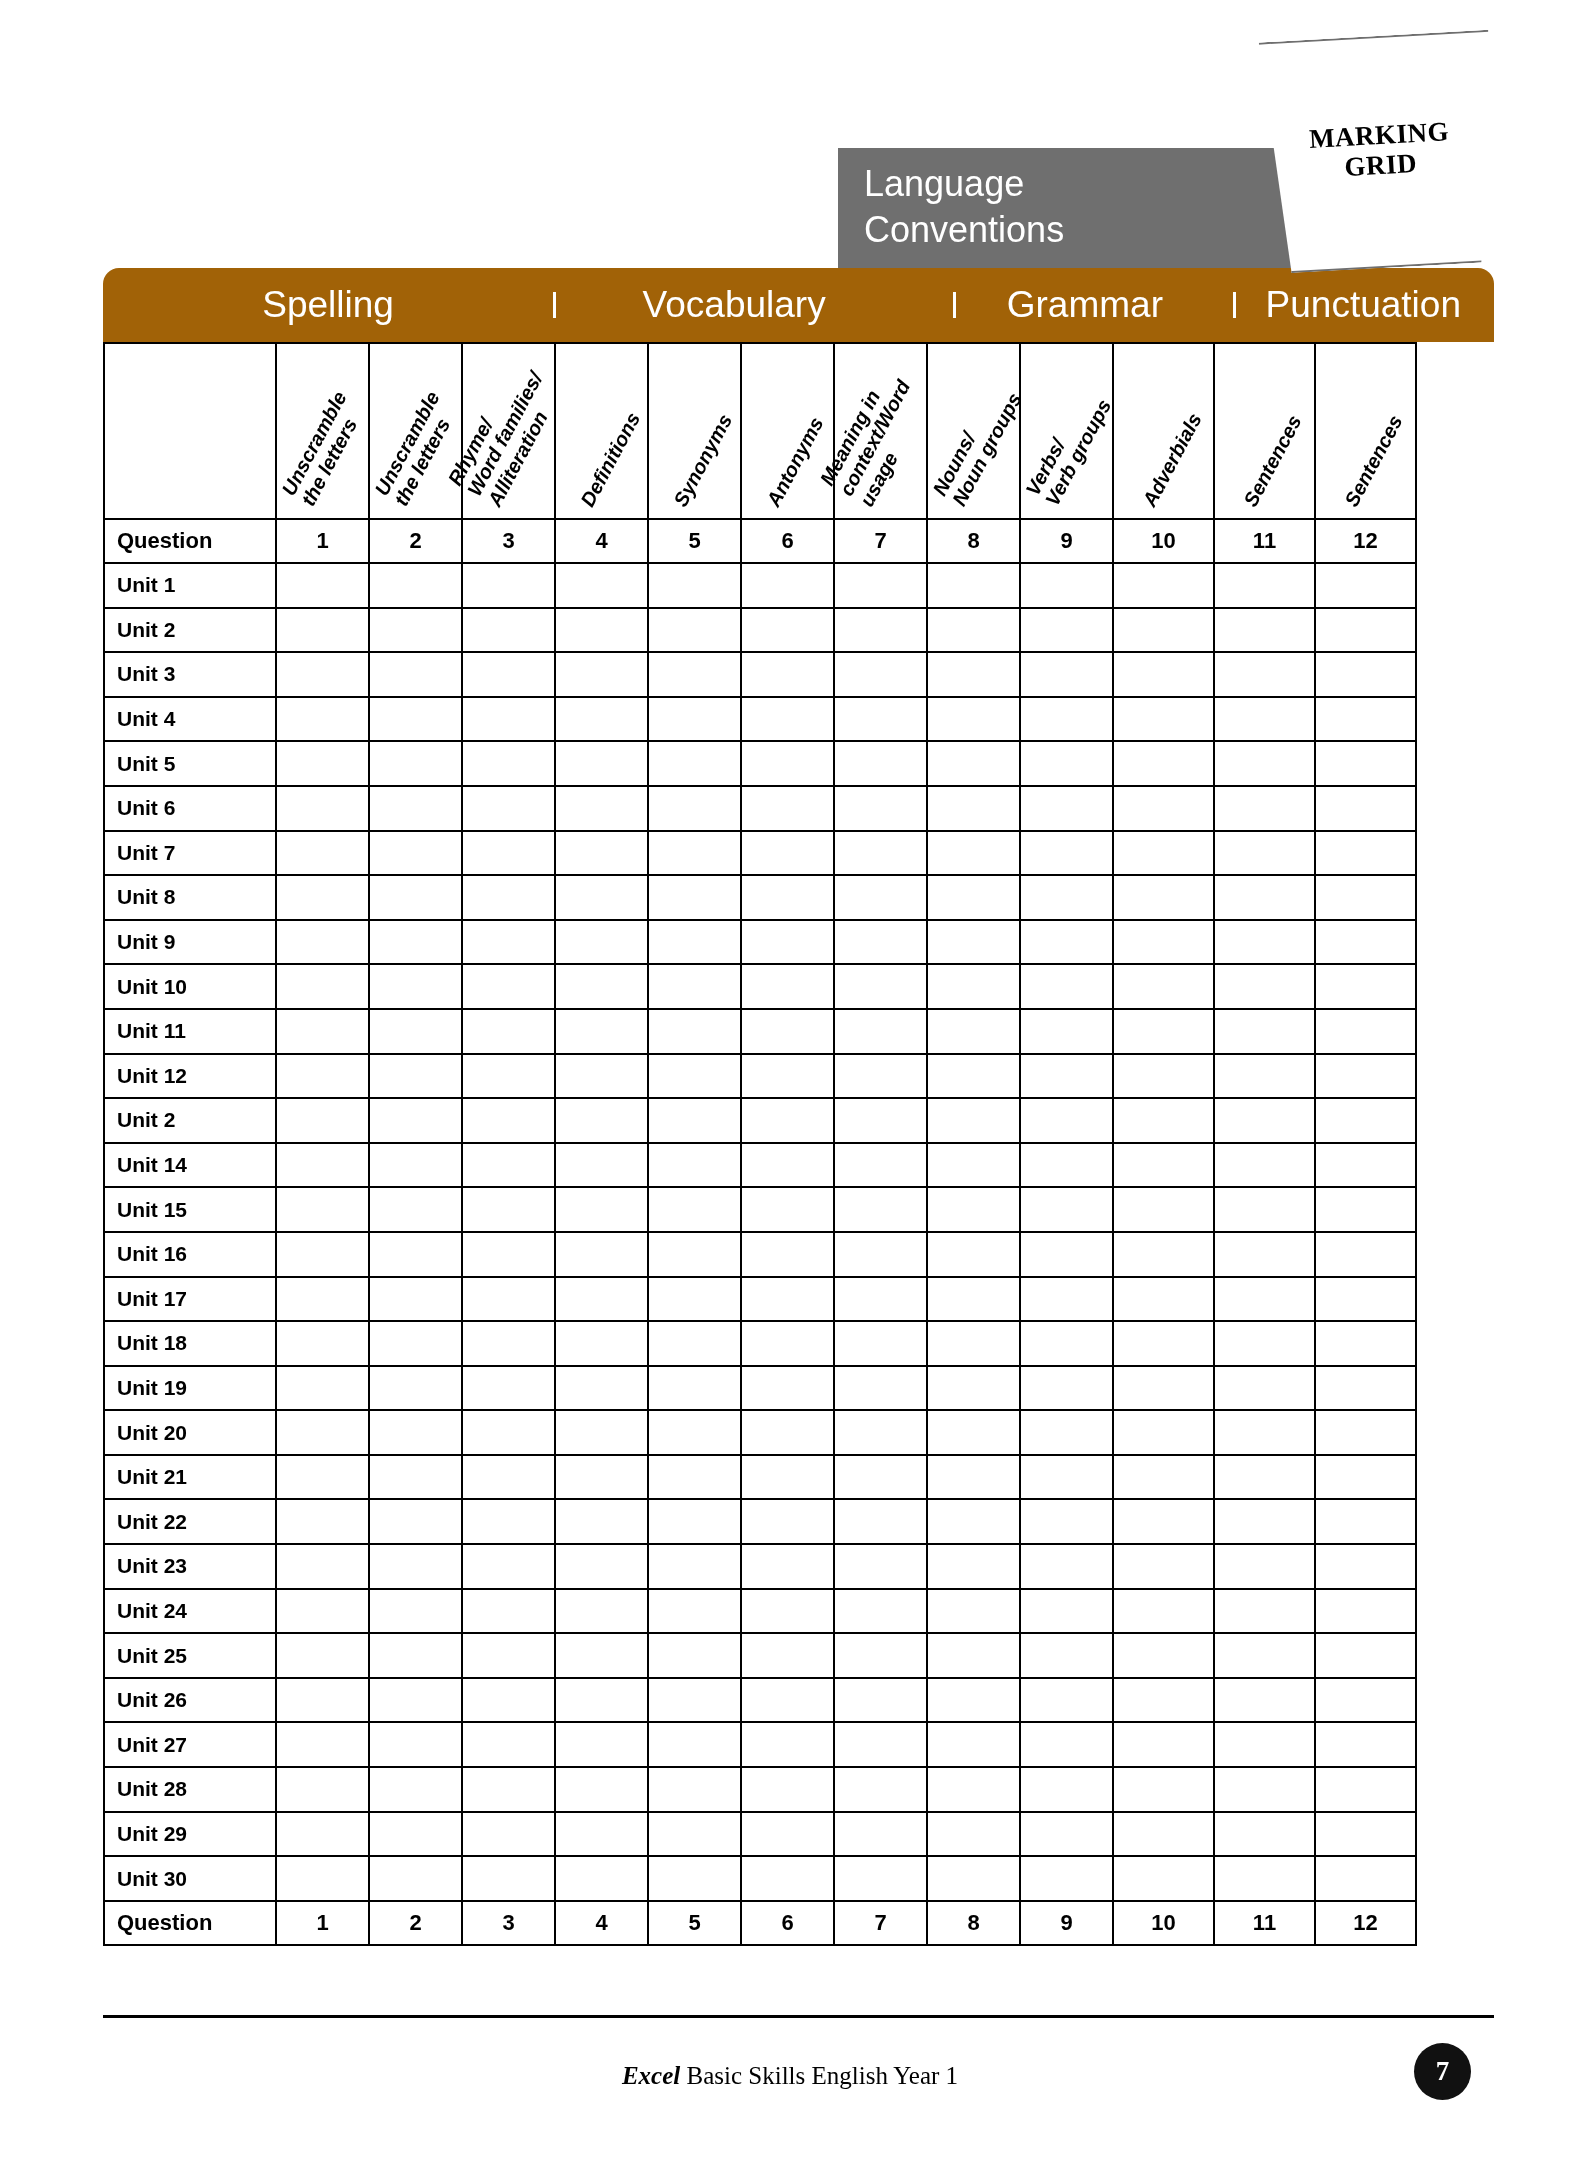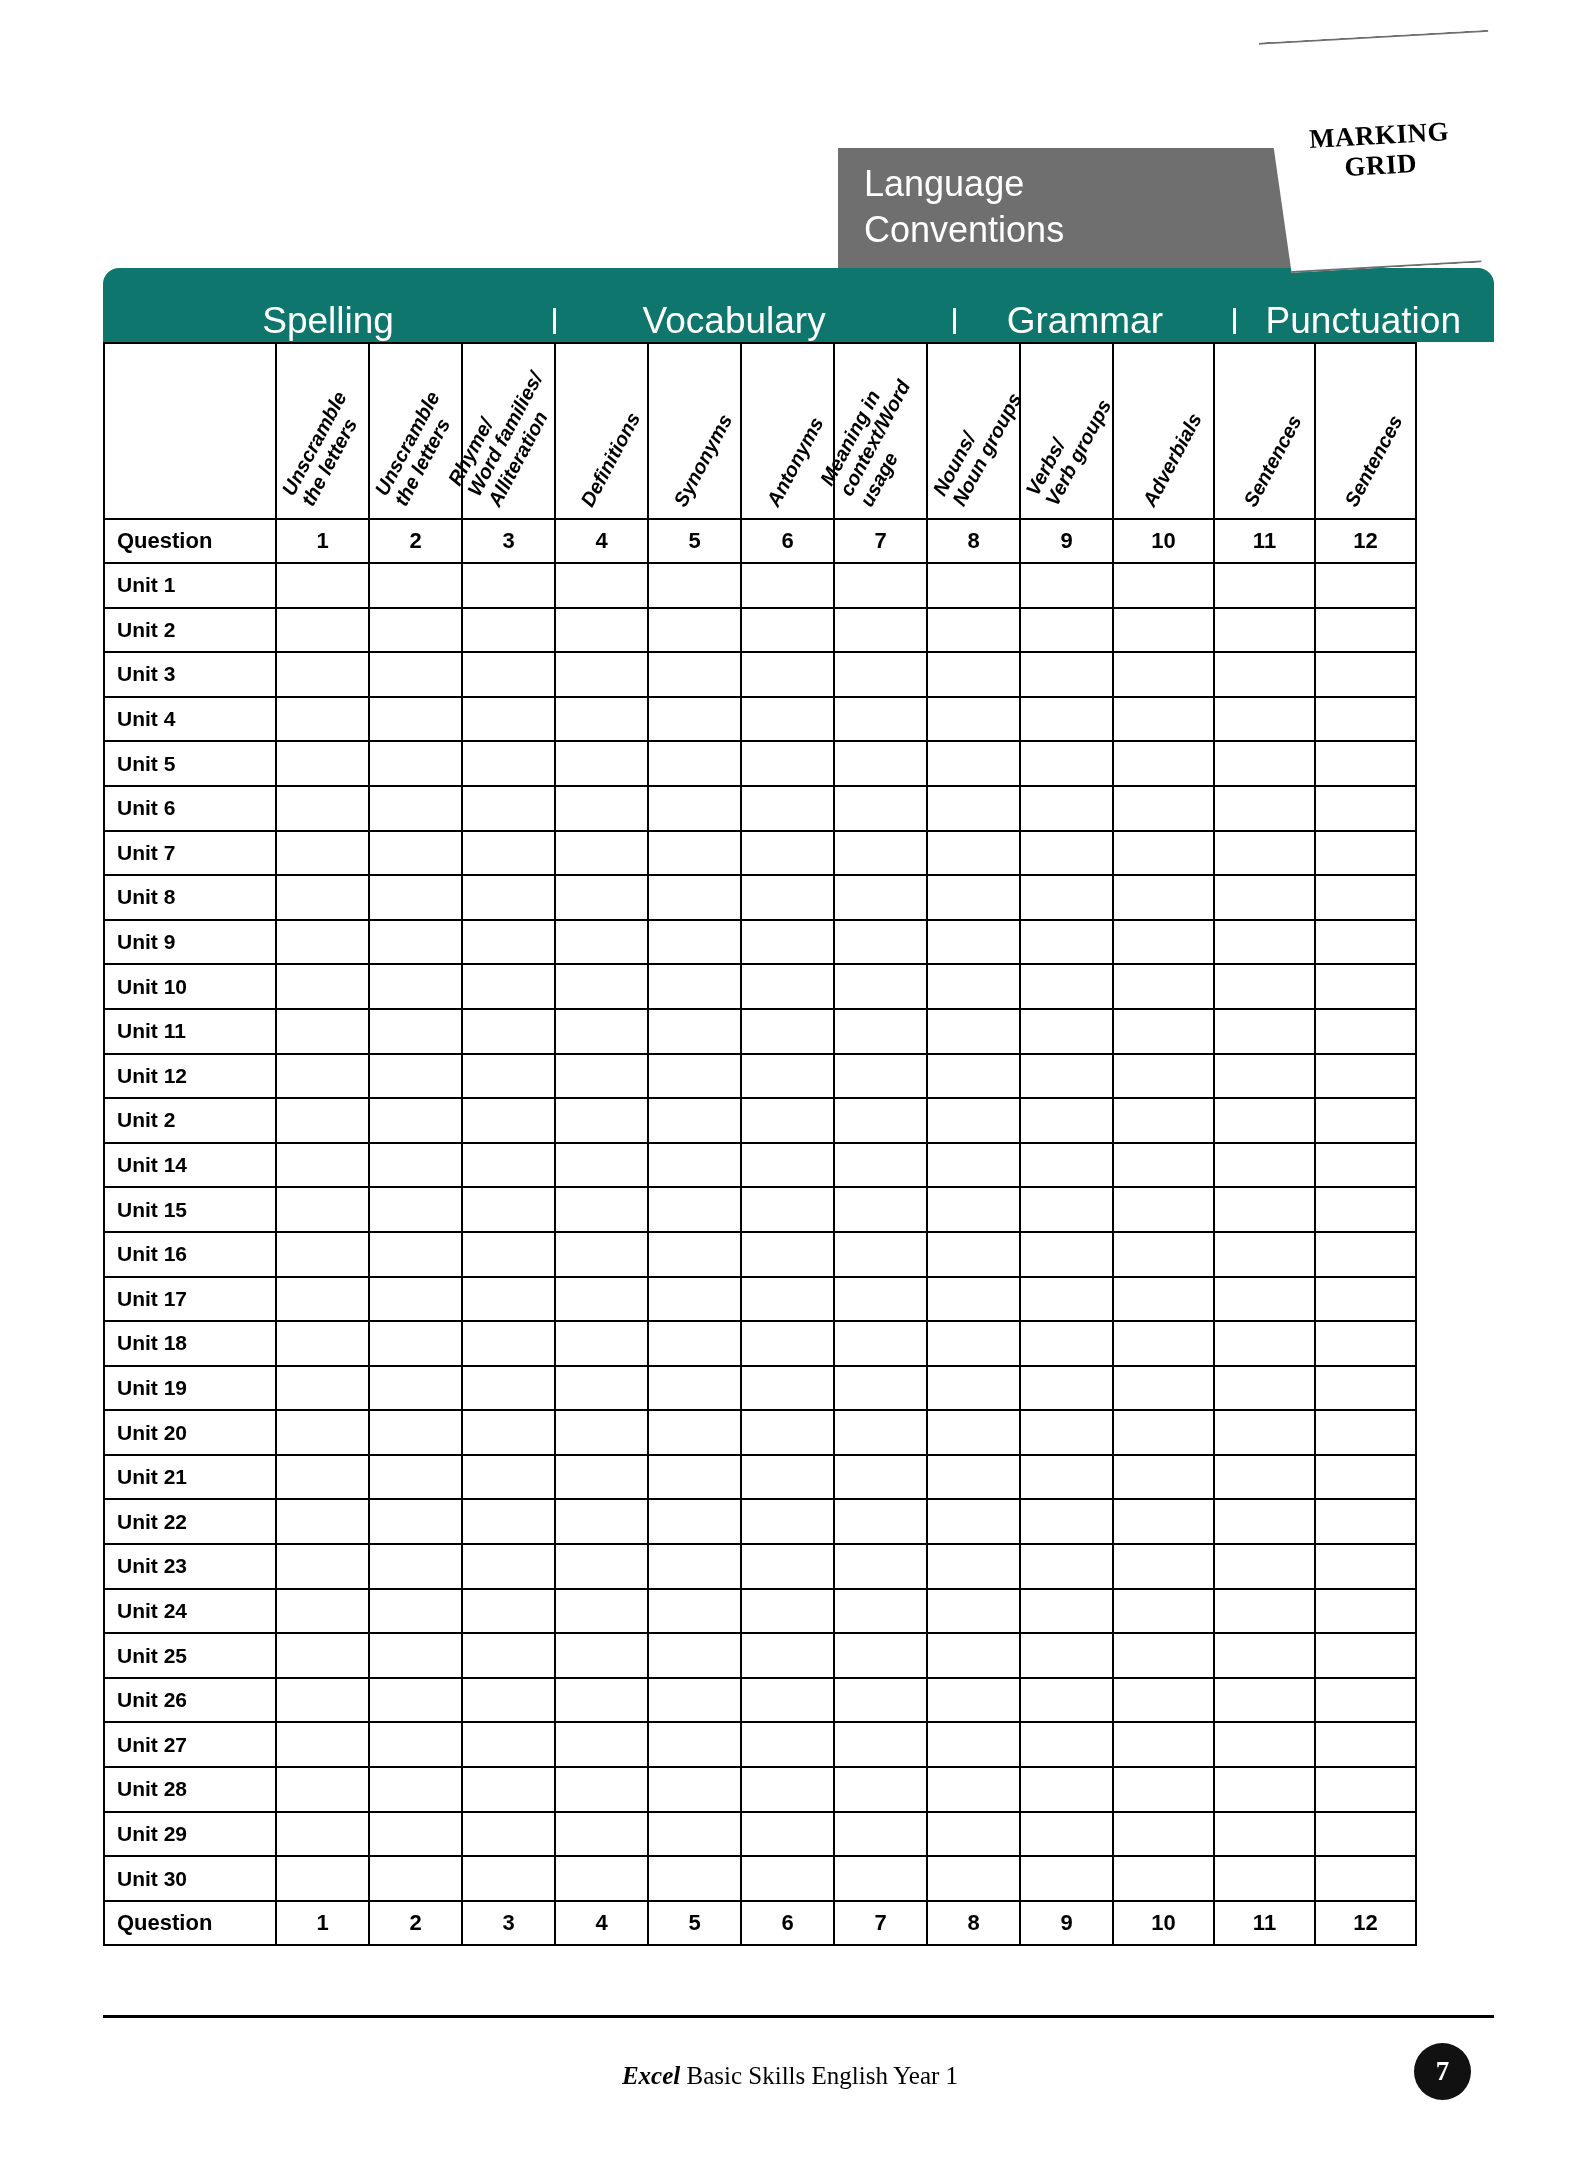--- a/index.html
+++ b/index.html
@@ -77,25 +77,25 @@
     z-index: 4;
   }
 
   
   .strand-bar {
     position: absolute;
     left: 103px;
     top: 268px;
     width: 1391px;
     height: 74px;
-    background: #0f766e;
+    background: #a16207;
     border-radius: 16px 16px 0 0;
     z-index: 4;
     display: flex;
-    align-items: flex-end;
+    align-items: center;
   }
   .strand {
     color: #ffffff;
     font-size: 37px;
     text-align: center;
     position: relative;
     box-sizing: border-box;
   }
   .strand + .strand::before {
     content: "";

